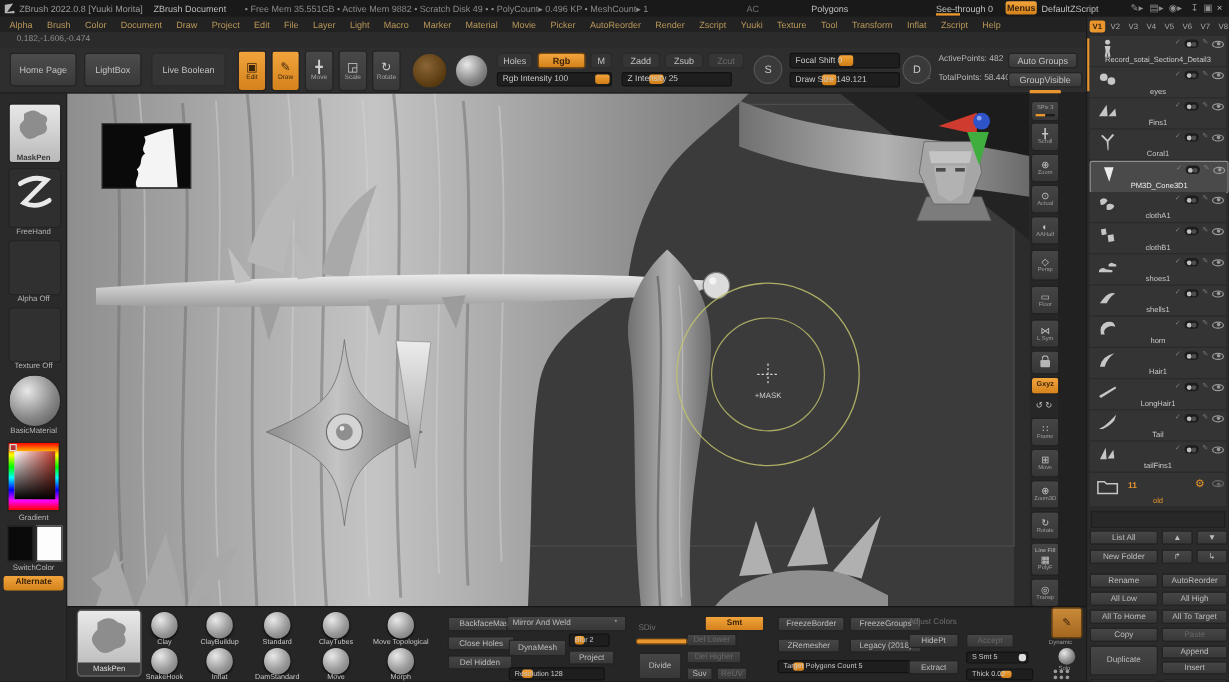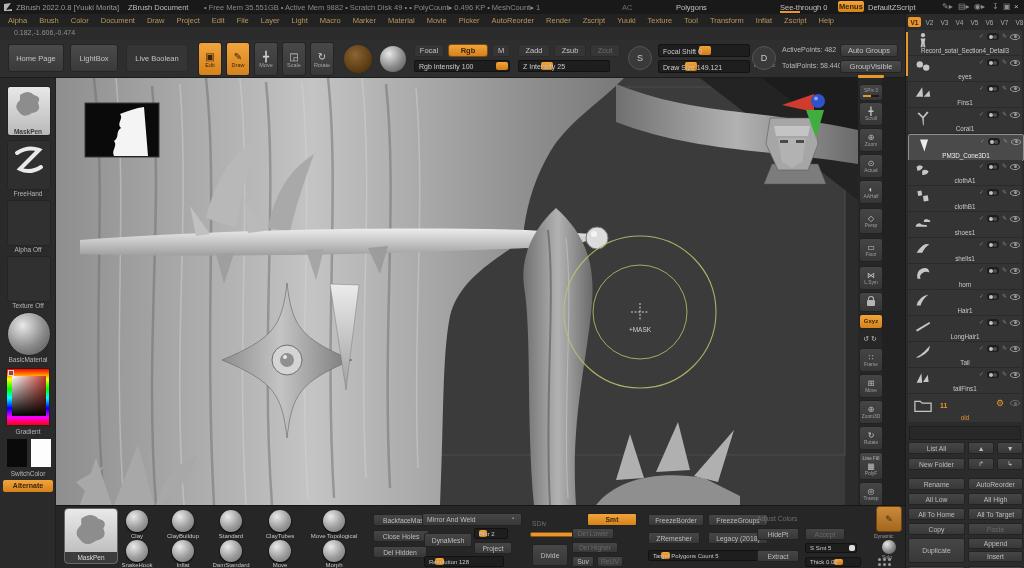--- a/index.html
+++ b/index.html
@@ -142,21 +142,21 @@
       <span class="tlabel">Scale</span>
     </div>
     <div class="tile" style="left:310px;top:2px;width:24px;height:34px">
       <span class="glyph">↻</span>
       <span class="tlabel">Rotate</span>
     </div>
 
     <div class="abs" style="left:342px;top:3px;width:32px;height:32px;border-radius:50%;background:radial-gradient(circle at 40% 35%,#8a6434,#57390f 70%);border:2px solid #2d2d2d"></div>
     <div class="abs sphereicon" style="left:380px;top:6px;width:26px;height:26px"></div>
 
-    <div class="btn flat" style="left:414px;top:4px;width:30px;height:13px">Focal</div>
+    <div class="btn flat" style="left:414px;top:4px;width:30px;height:13px">Holes</div>
     <div class="btn orange" style="left:448px;top:4px;width:40px;height:13px">Rgb</div>
     <div class="btn flat" style="left:492px;top:4px;width:18px;height:13px">M</div>
     <div class="slider" style="left:414px;top:20px;width:96px;height:12px">
       <span class="slbl">Rgb Intensity 100</span>
       <span class="knob" style="right:1px"></span>
     </div>
 
     <div class="btn flat" style="left:518px;top:4px;width:32px;height:13px">Zadd</div>
     <div class="btn flat" style="left:554px;top:4px;width:32px;height:13px">Zsub</div>
     <div class="btn flat dis" style="left:590px;top:4px;width:30px;height:13px">Zcut</div>

